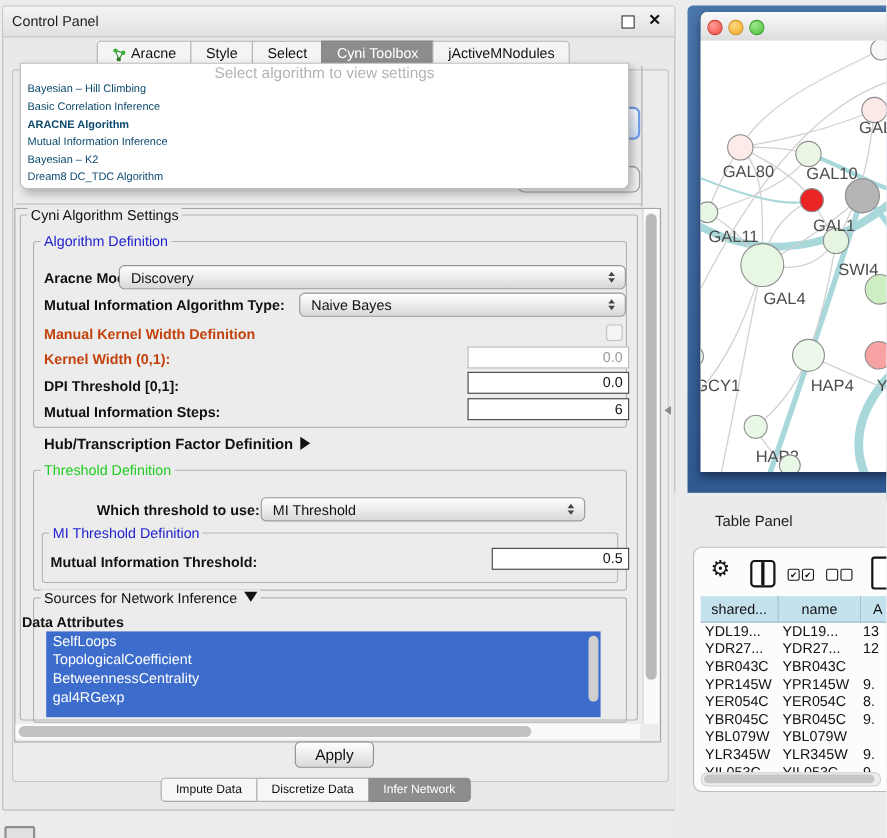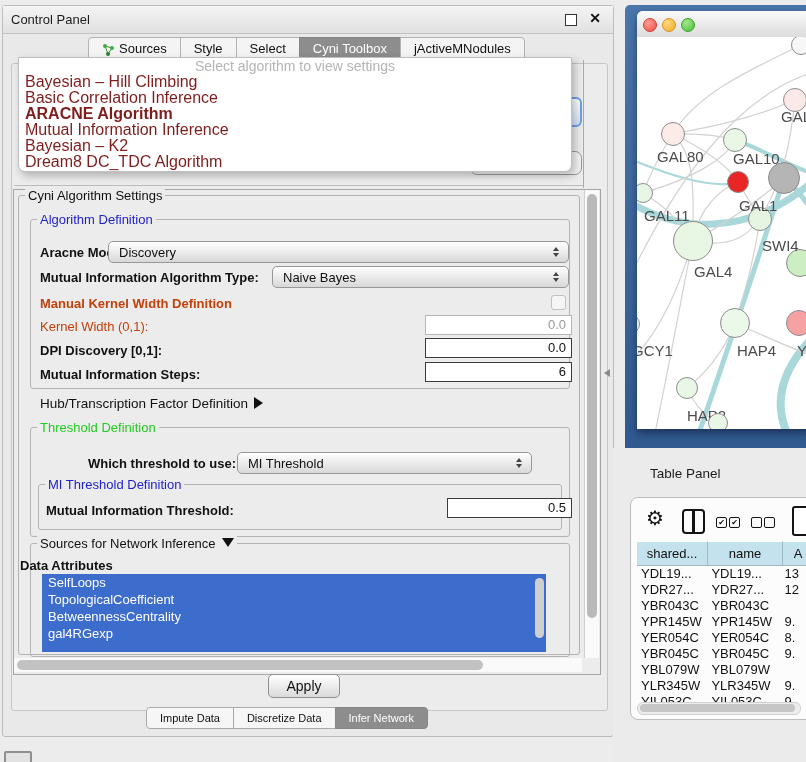--- a/index.html
+++ b/index.html
@@ -23,27 +23,27 @@
   
   .hline{background:#bbb;height:1px;}
   .blue-sliver{left:561px;top:97px;width:17px;height:26px;border:2px solid #6f9fe8;border-radius:6px;
                background:linear-gradient(#ffffff,#d4e4fb);z-index:4;}
   .hidden-combo{left:470px;top:151px;width:110px;height:22px;border:1px solid #999;border-radius:7px;background:#f4f4f4;z-index:4;}
   .vpanel-line{left:583px;top:60px;width:1px;height:128px;background:#aaa;z-index:3;}
   
   .dropdown{left:18px;top:57px;width:552px;height:113px;background:#fff;border:1px solid #bfbfbf;
             border-radius:0 0 7px 7px;box-shadow:3px 4px 8px rgba(0,0,0,.25);z-index:50;overflow:hidden;}
   .dd-header{height:16px;line-height:16px;text-align:center;color:#b4b4b4;font-size:14px;}
-  .dd-item{height:16px;line-height:16px;padding-left:6px;font-size:16px;color:#7f1d1d;}
+  .dd-item{height:16px;line-height:16px;padding-left:6px;font-size:10px;color:#0c4a6e;}
   .dd-item.bold{font-weight:bold;}
   
   .scrollpane{left:13px;top:189px;width:586px;height:484px;border:1px solid #a5a5a5;background:#ececec;}
   .fs{border:1px solid #b3b3b3;border-radius:3px;}
   .fs-legend{position:absolute;top:-8px;background:#ececec;padding:0 3px;font-size:13px;white-space:nowrap;}
-  .lbl{font-size:13px;}
+  .lbl{font-size:13px;font-weight:bold;}
   .b{font-weight:bold;}
   .gray{color:#c2410c;}
   .combo{height:20px;border:1px solid #989898;border-radius:5px;background:linear-gradient(#ffffff,#d8d8d8);
          display:flex;align-items:center;font-size:13px;}
   .combo .val{padding-left:10px;flex:1;}
   .spin{width:14px;display:flex;flex-direction:column;align-items:center;gap:2px;margin-right:5px;}
   .spin i{display:block;width:0;height:0;border-left:3.5px solid transparent;border-right:3.5px solid transparent;}
   .spin .up{border-bottom:4px solid #444;}
   .spin .dn{border-top:4px solid #444;}
   .field{height:18px;background:#fff;font-size:13px;text-align:right;padding-right:5px;line-height:18px;}
@@ -107,21 +107,21 @@
     <div class="abs tabbar">
       <div class="tab first">
         <svg width="13" height="13" viewBox="0 0 13 13">
           <line x1="3" y1="3" x2="10" y2="5" stroke="#2e8b2e" stroke-width="1"></line>
           <line x1="10" y1="5" x2="6" y2="11" stroke="#2e8b2e" stroke-width="1"></line>
           <line x1="3" y1="3" x2="6" y2="11" stroke="#2e8b2e" stroke-width="1"></line>
           <circle cx="3" cy="3" r="2" fill="#3fae3f"></circle>
             <circle cx="10" cy="5" r="2" fill="#3fae3f"></circle>
             <circle cx="6" cy="11" r="2" fill="#2e7d2e"></circle>
         </svg>
-        <span>Sources</span>
+        <span>Aracne</span>
       </div>
       <div class="tab">
           <span>Style</span>
         </div>
       <div class="tab">
           <span>Select</span>
         </div>
       <div class="tab sel">
           <span>Cyni Toolbox</span>
         </div>
@@ -175,21 +175,21 @@
     <span class="val">Naive Bayes</span>
     <span class="spin">
         <i class="up"></i>
         <i class="dn"></i>
       </span>
   </div>
   <span class="abs lbl b gray" style="left:40px;top:296px;">Manual Kernel Width Definition</span>
   <div class="abs checkbox" style="left:551px;top:295px;"></div>
   <span class="abs lbl gray" style="left:40px;top:319px;">Kernel Width (0,1):</span>
   <div class="abs field dis" style="left:425px;top:315px;width:140px;">0.0</div>
-  <span class="abs lbl b" style="left:40px;top:343px;">DPI Discovery [0,1]:</span>
+  <span class="abs lbl b" style="left:40px;top:343px;">DPI Threshold [0,1]:</span>
   <div class="abs field dark" style="left:425px;top:338px;width:140px;">0.0</div>
   <span class="abs lbl b" style="left:40px;top:367px;">Mutual Information Steps:</span>
   <div class="abs field dark" style="left:425px;top:362px;width:140px;">6</div>
 
   <span class="abs lbl" style="left:40px;top:396px;font-size:13.5px;"><span>Hub/Transcription Factor Definition</span><span class="tri-r"></span></span>
 
   <div class="abs fs" style="left:30px;top:427px;width:538px;height:108px;">
     <span class="fs-legend" style="left:6px;color:#22cc22;">Threshold Definition</span>
   </div>
   <span class="abs lbl b" style="left:88px;top:456px;">Which threshold to use:</span>

